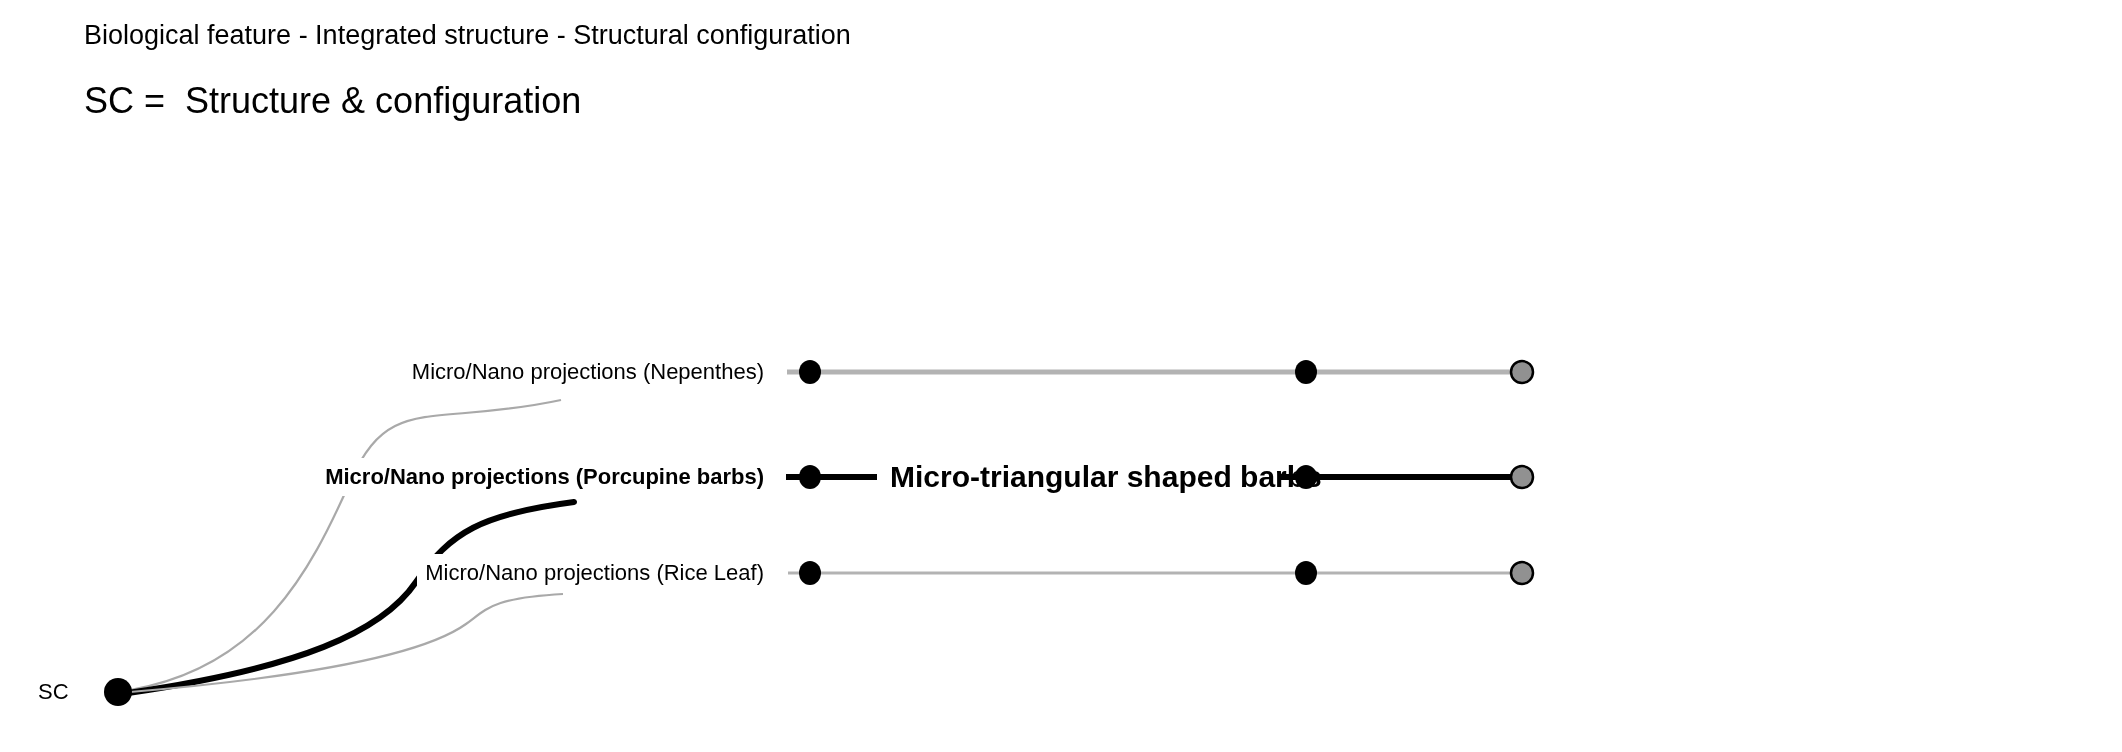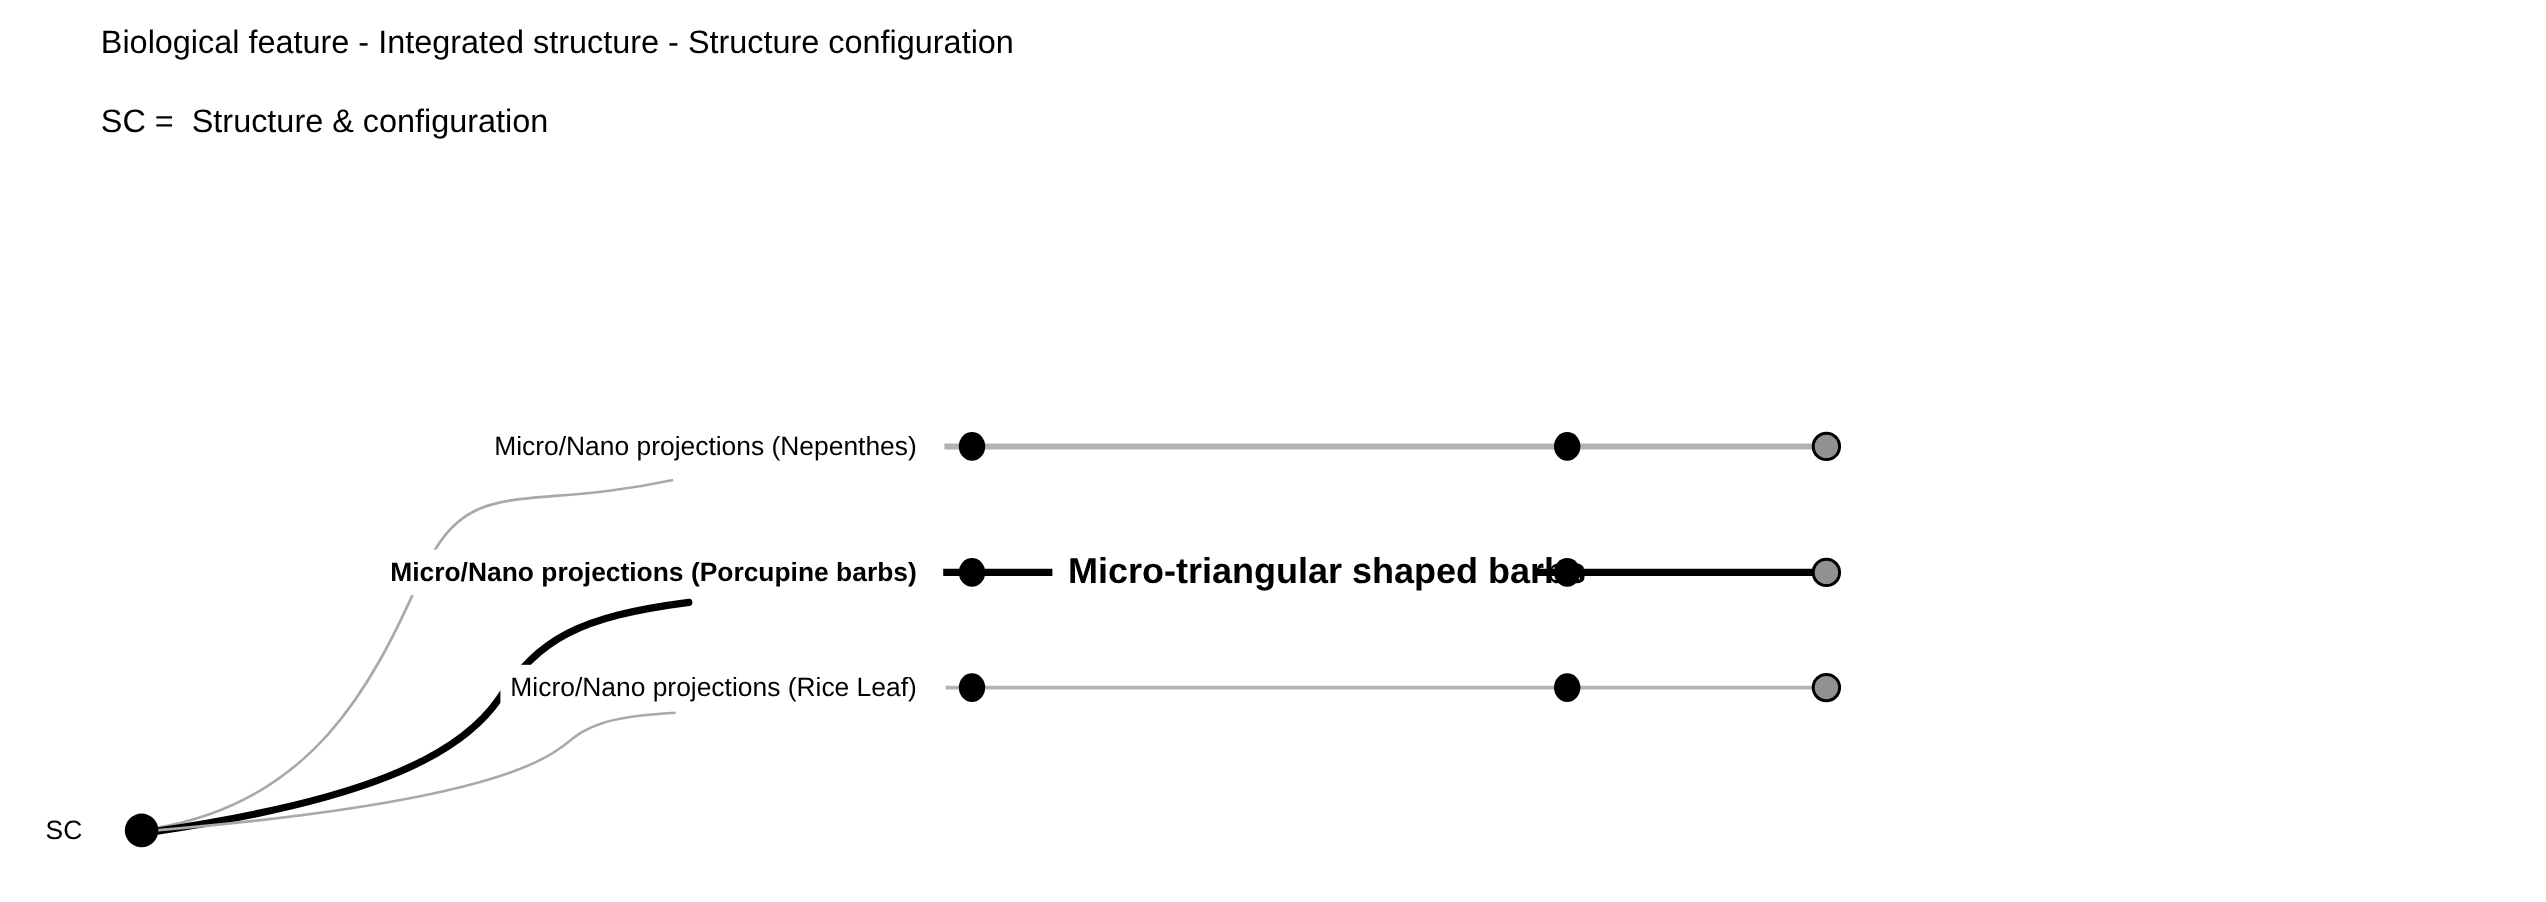--- a/index.html
+++ b/index.html
@@ -54,21 +54,21 @@
   #main-title {
     position: absolute;
     left: 84px; top: 18px;
     font-size: 27px;
     line-height: 34px;
     white-space: pre-wrap;
   }
   #legend-line {
     position: absolute;
     left: 84px; top: 84px;
-    font-size: 27px;
+    font-size: 36px;
     line-height: 34px;
     white-space: pre-wrap;
   }
   #branch-label-1 { right: 1350px; top: 353px; }
   #branch-label-2 { right: 1350px; top: 458px; font-weight: bold; }
   #branch-label-3 { right: 1350px; top: 554px; }
 
   #feature-label {
     position: absolute;
     left: 890px; top: 463px;
@@ -121,21 +121,21 @@
 
     <ellipse class="dot-black" cx="810" cy="477" rx="11" ry="12"></ellipse>
     <ellipse class="dot-black" cx="1306" cy="477" rx="11" ry="12"></ellipse>
     <circle class="dot-gray" cx="1522" cy="477" r="11"></circle>
 
     <ellipse class="dot-black" cx="810" cy="573" rx="11" ry="12"></ellipse>
     <ellipse class="dot-black" cx="1306" cy="573" rx="11" ry="12"></ellipse>
     <circle class="dot-gray" cx="1522" cy="573" r="11"></circle>
   </svg>
 
-  <div id="main-title">Biological feature - Integrated structure - Structure configuration</div>
+  <div id="main-title">Biological feature - Integrated structure - Structural configuration</div>
   <div id="legend-line">SC =  Structure &amp; configuration</div>
 
   <div id="branch-label-1" class="lbl right-anchored">Micro/Nano projections (Nepenthes)</div>
   <div id="branch-label-2" class="lbl right-anchored">Micro/Nano projections (Porcupine barbs)</div>
   <div id="branch-label-3" class="lbl right-anchored">Micro/Nano projections (Rice Leaf)</div>
 
   <div id="feature-label">Micro-triangular shaped barbs</div>
 
 
   <div id="root-label">SC</div>

